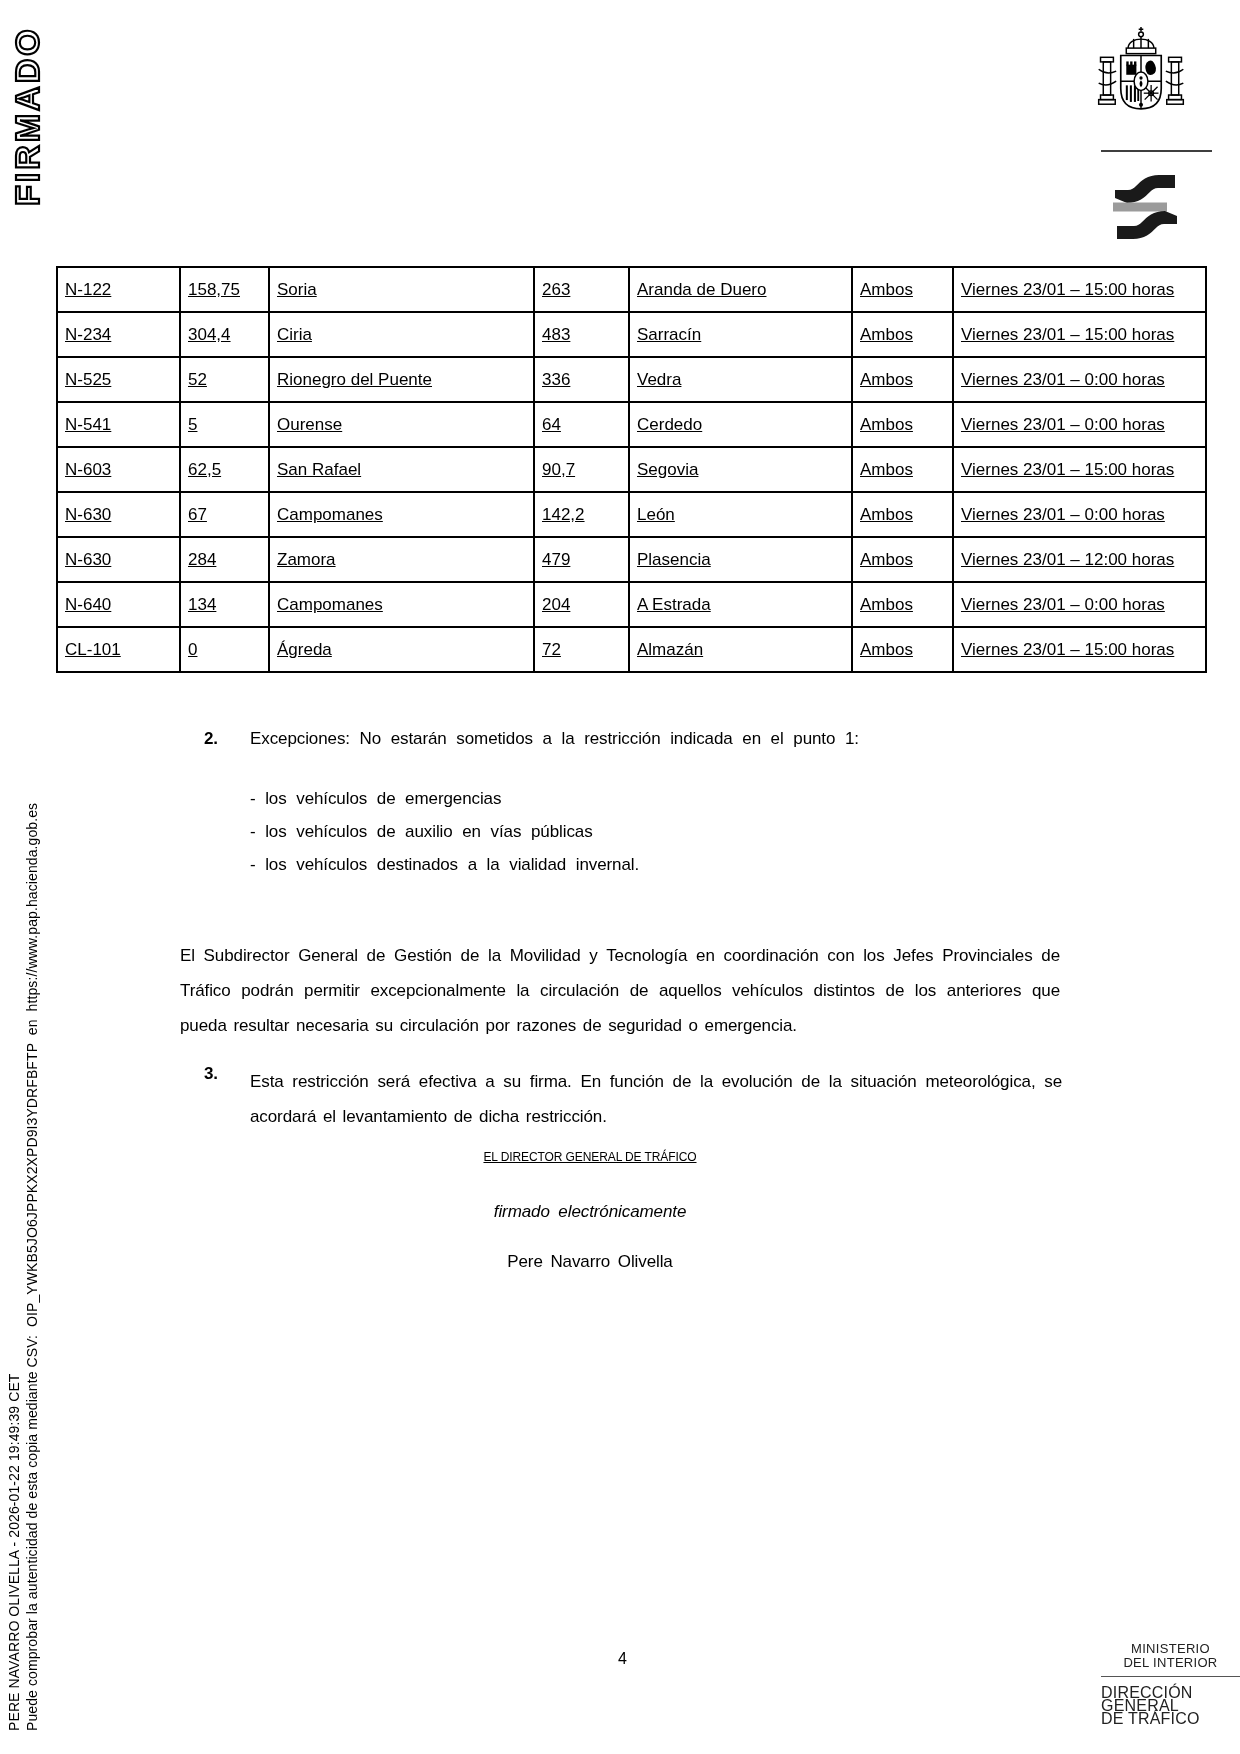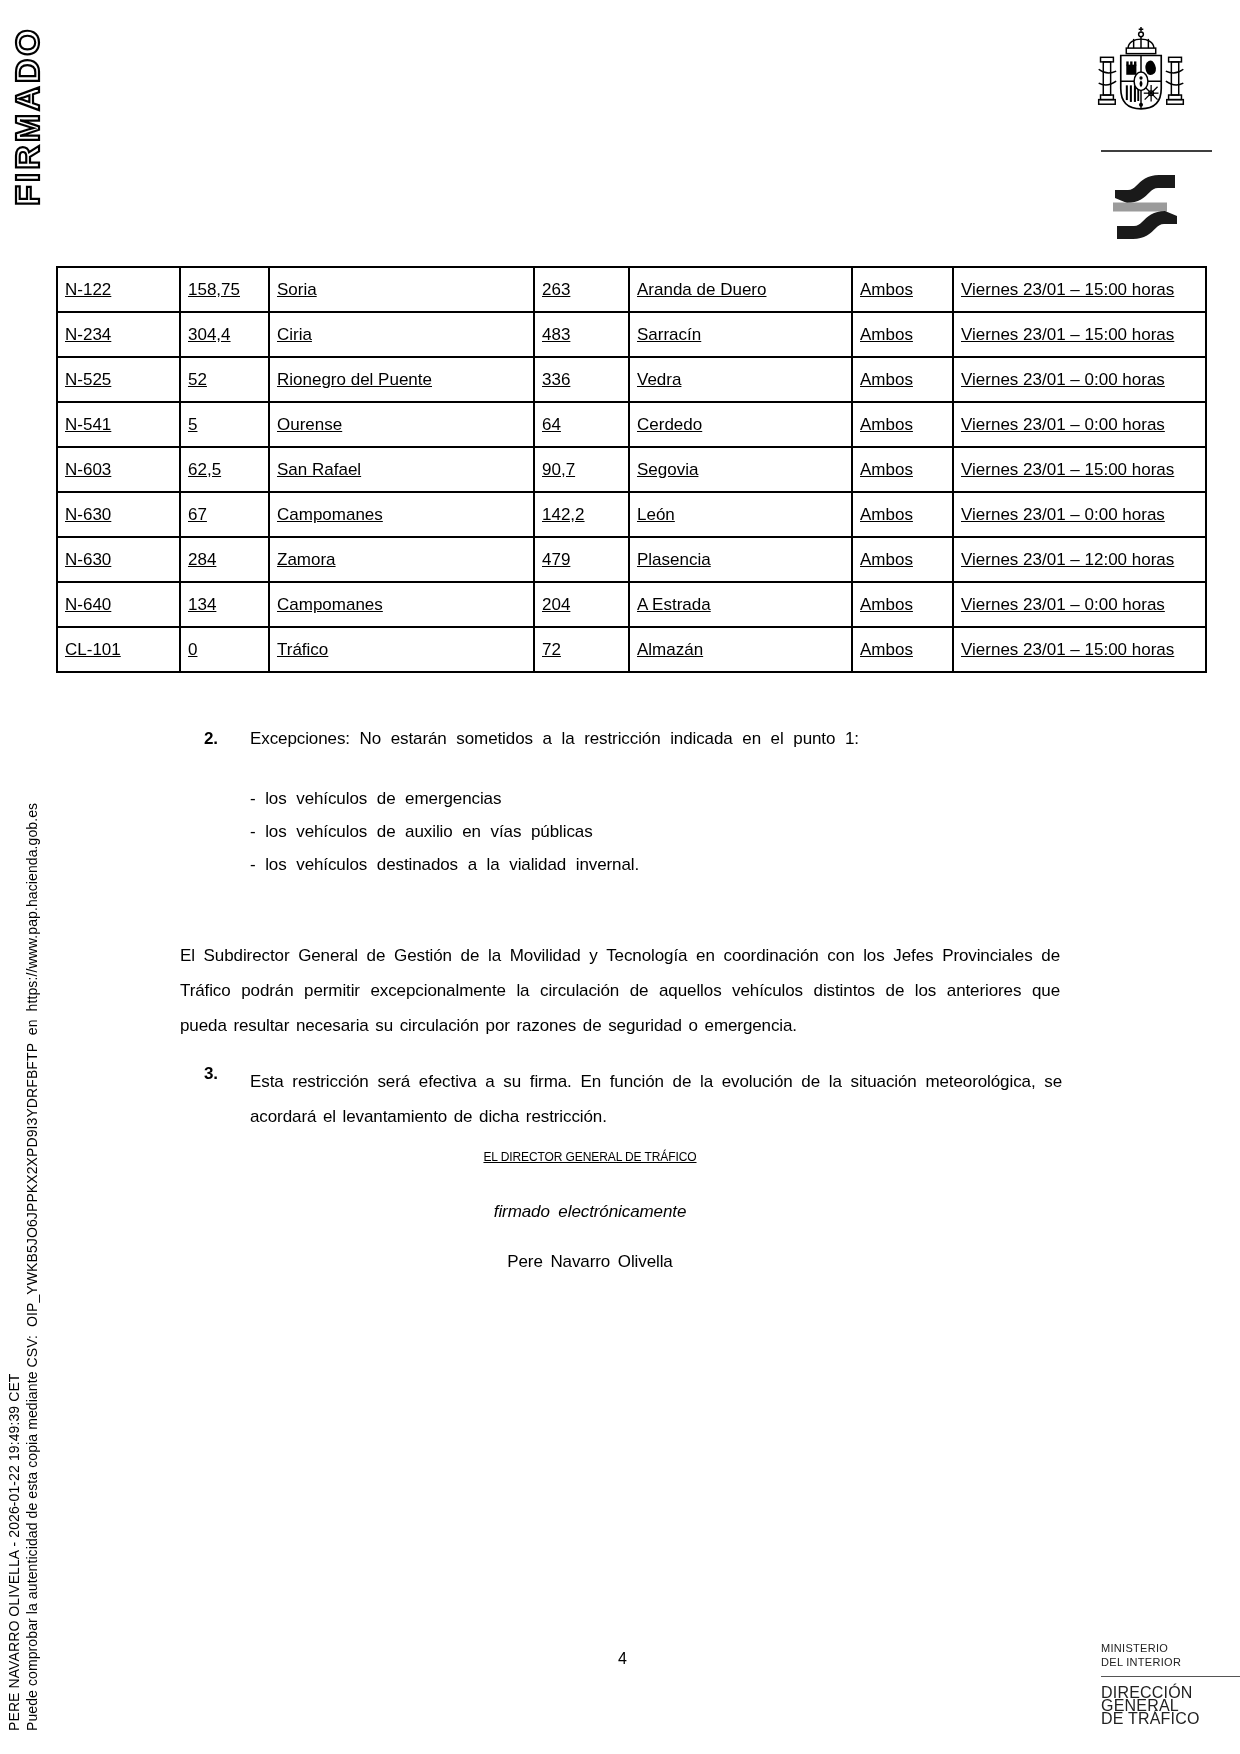--- a/index.html
+++ b/index.html
@@ -40,21 +40,21 @@
   .paragraph{left:180px;top:938px;width:880px;text-align:justify;line-height:35px;word-spacing:2px;}
   .point3{left:204px;top:1064px;}
   .point3 .ptext{width:812px;text-align:justify;line-height:35px;word-spacing:2px;}
   .sig{left:180px;width:820px;text-align:center;}
   .sig-title{top:1150px;font-size:12px;text-decoration:underline;}
   .sig-method{top:1202px;font-style:italic;word-spacing:4px;}
   .sig-name{top:1252px;word-spacing:3px;}
   
   .page-num{position:absolute;left:48px;top:1650px;width:1149px;text-align:center;font-size:16px;}
   .ministry{position:absolute;left:1101px;top:1642px;color:#222;}
-  .ministry .l1{font-size:11px;line-height:13.5px;letter-spacing:0.3px;}
+  .ministry .l1{font-size:13px;line-height:13.5px;letter-spacing:0.3px;text-align:center;}
   .footer-rule{width:139px;border-top:1.5px solid #555;margin:7px 0 9px 0;}
   .ministry .l2{font-size:16px;line-height:13px;letter-spacing:0.2px;}
 </style>
 </head>
 <body>
 
 <div class="page">
 
   <div class="rot stamp">FIRMADO</div>
 
@@ -209,21 +209,21 @@
           <td>134</td>
           <td>Campomanes</td>
           <td>204</td>
           <td>A Estrada</td>
           <td>Ambos</td>
           <td>Viernes 23/01 – 0:00 horas</td>
         </tr>
         <tr>
           <td>CL-101</td>
           <td>0</td>
-          <td>Tráfico</td>
+          <td>Ágreda</td>
           <td>72</td>
           <td>Almazán</td>
           <td>Ambos</td>
           <td>Viernes 23/01 – 15:00 horas</td>
         </tr>
       </tbody>
   </table>
 
   <div class="b pt point2">
     <span class="pnum">2.</span>

